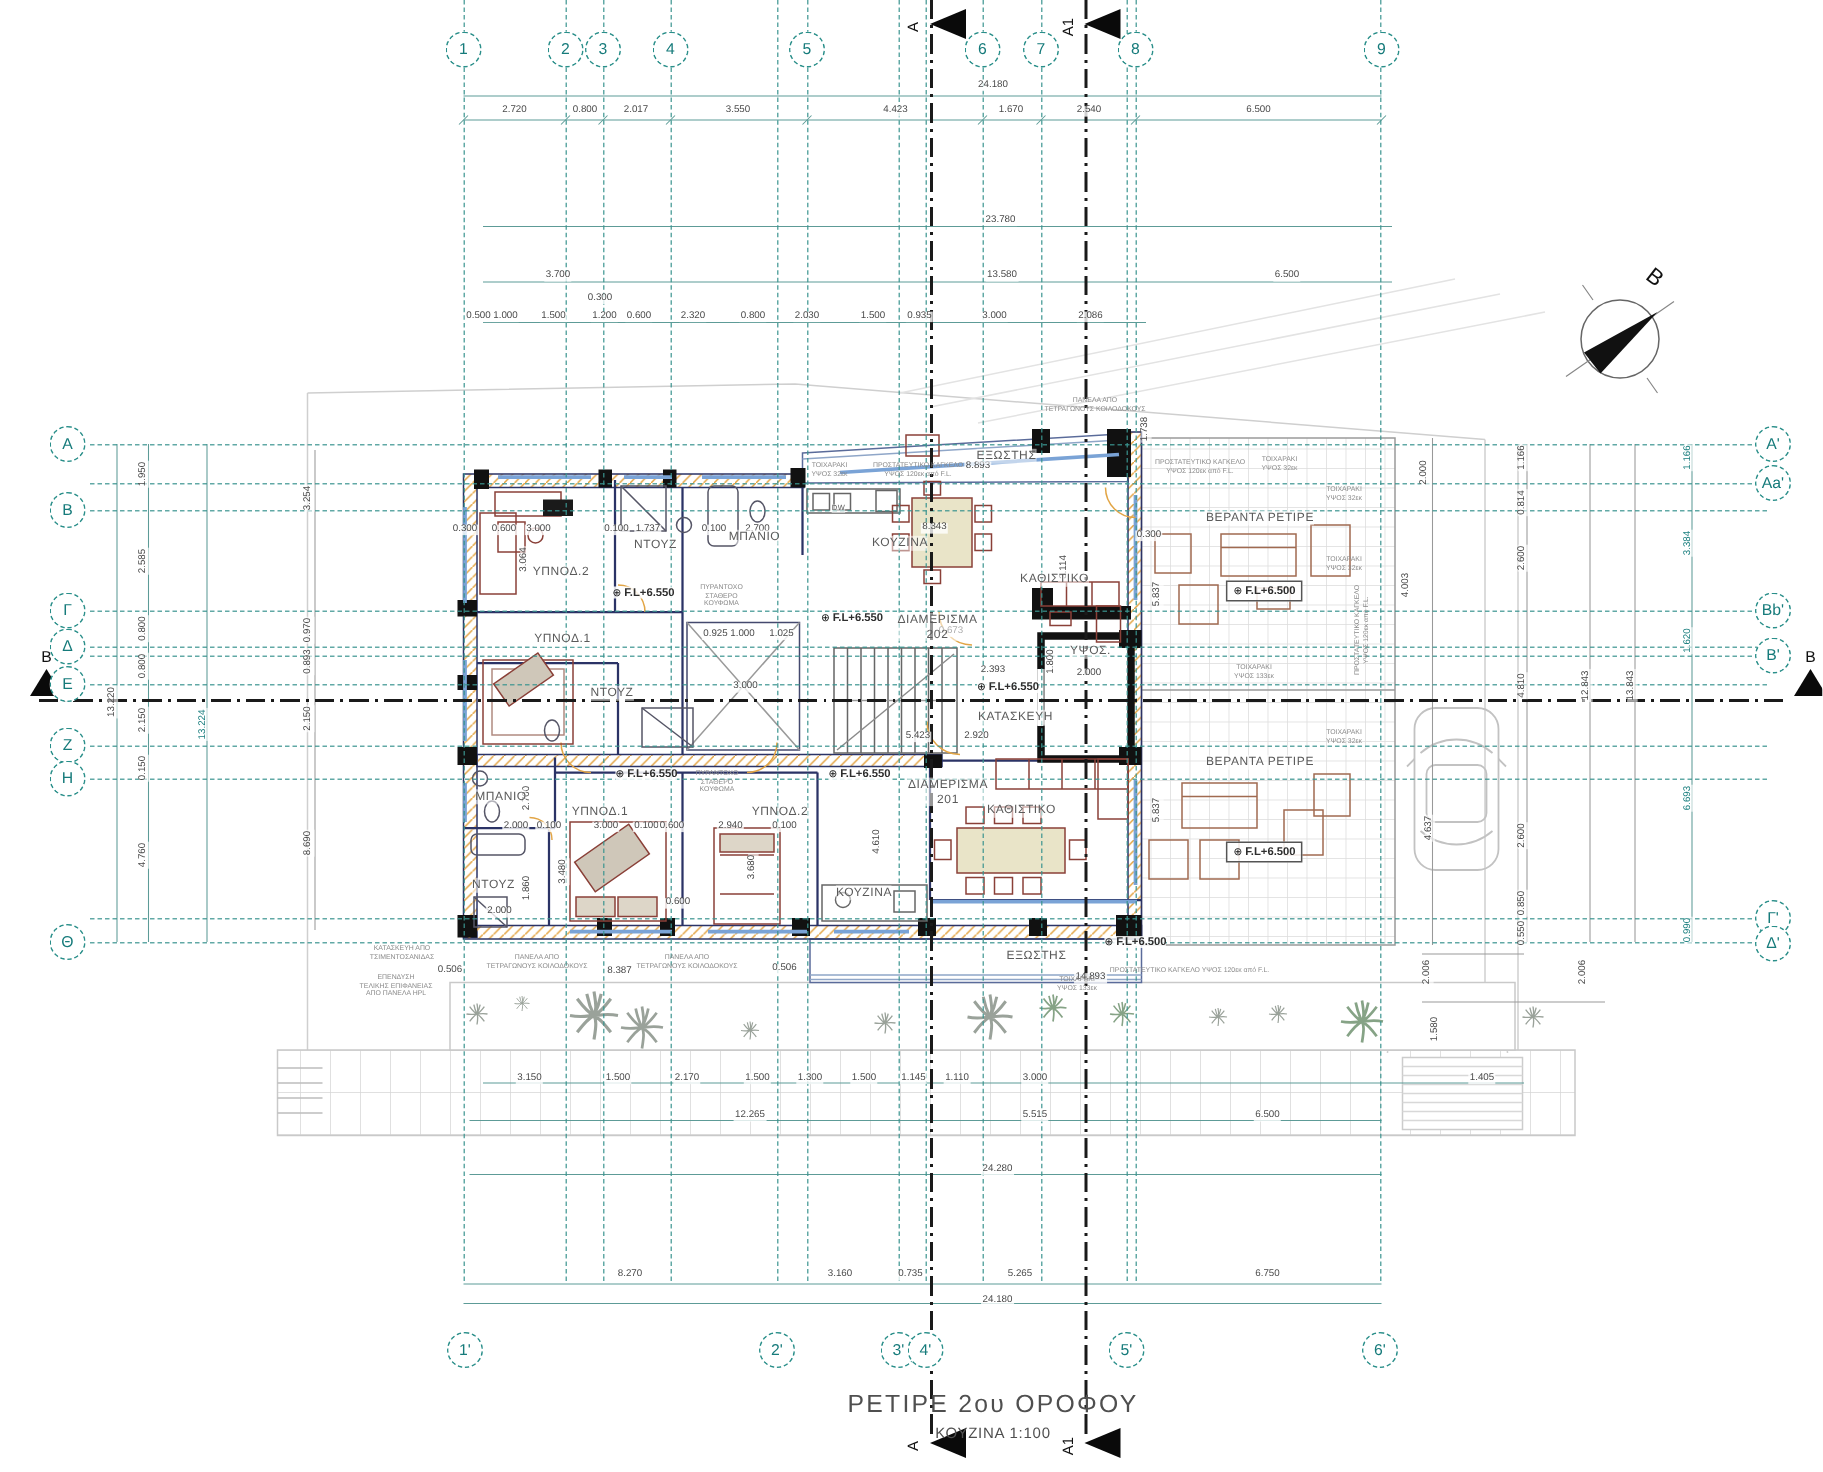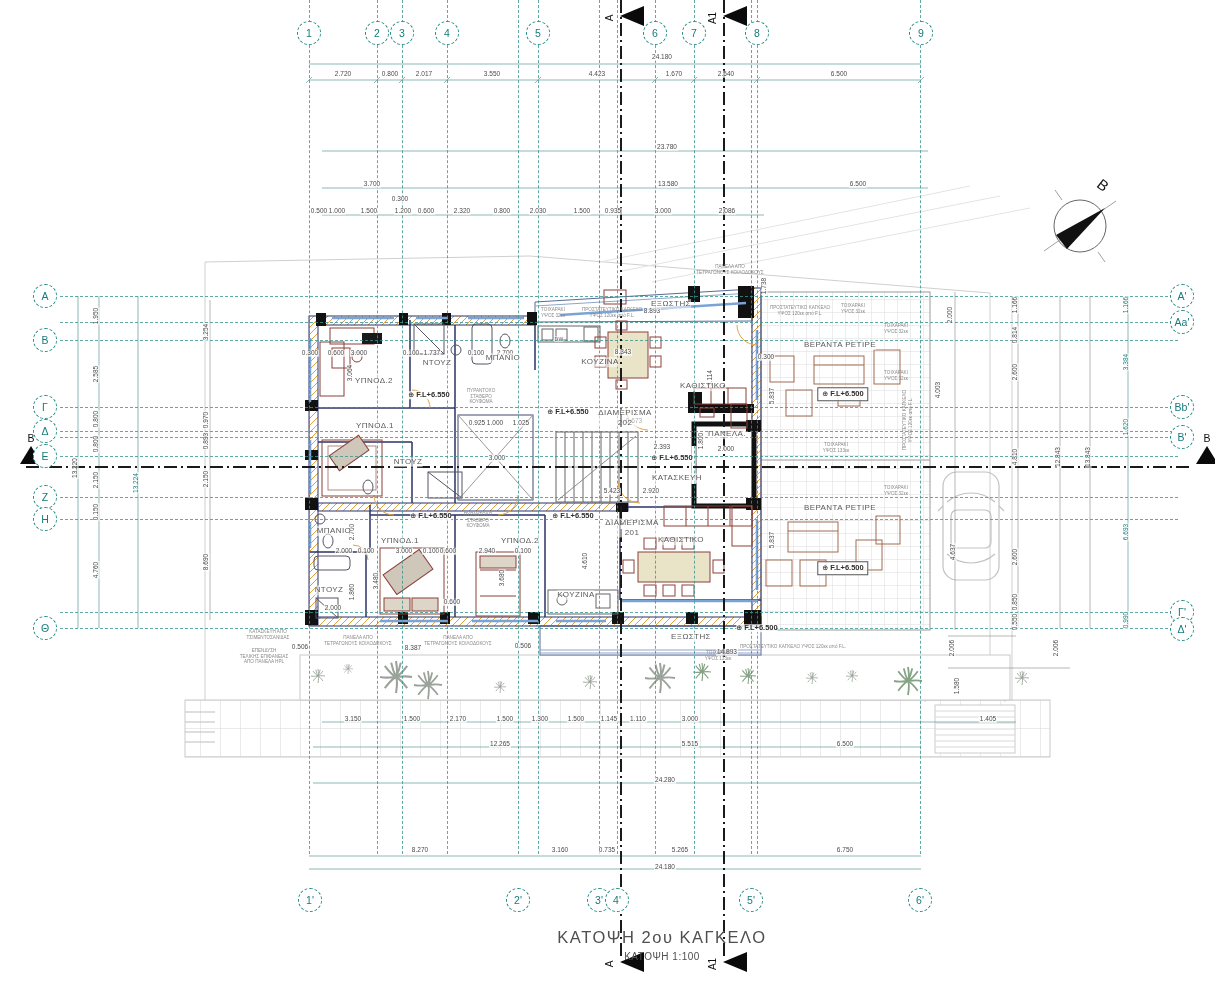--- a/index.html
+++ b/index.html
@@ -485,21 +485,21 @@
       <div class="room" style="left: 671px; top: 304px;">ΕΞΩΣΤΗΣ</div>
       <div class="room" style="left: 374px; top: 381px;">ΥΠΝΟΔ.2</div>
       <div class="room" style="left: 437px; top: 363px;">ΝΤΟΥΖ</div>
       <div class="room" style="left: 503px; top: 358px;">ΜΠΑΝΙΟ</div>
       <div class="room" style="left: 600px; top: 362px;">ΚΟΥΖΙΝΑ</div>
       <div class="room" style="left: 703px; top: 386px;">ΚΑΘΙΣΤΙΚΟ</div>
       <div class="room" style="left: 625px; top: 418px;">ΔΙΑΜΕΡΙΣΜΑ
 202</div>
       <div class="room" style="left: 375px; top: 426px;">ΥΠΝΟΔ.1</div>
       <div class="room" style="left: 408px; top: 462px;">ΝΤΟΥΖ</div>
-      <div class="room" style="left: 727px; top: 434px;">ΠΑΝΕΛΑ.</div>
+      <div class="room" style="left: 727px; top: 434px;">ΥΨΟΣ.</div>
       <div class="room" style="left: 677px; top: 478px;">ΚΑΤΑΣΚΕΥΗ</div>
       <div class="room" style="left: 840px; top: 345px;">ΒΕΡΑΝΤΑ ΡΕΤΙΡΕ</div>
       <div class="room" style="left: 840px; top: 508px;">ΒΕΡΑΝΤΑ ΡΕΤΙΡΕ</div>
       <div class="room" style="left: 334px; top: 531px;">ΜΠΑΝΙΟ</div>
       <div class="room" style="left: 400px; top: 541px;">ΥΠΝΟΔ.1</div>
       <div class="room" style="left: 520px; top: 541px;">ΥΠΝΟΔ.2</div>
       <div class="room" style="left: 329px; top: 590px;">ΝΤΟΥΖ</div>
       <div class="room" style="left: 576px; top: 595px;">ΚΟΥΖΙΝΑ</div>
       <div class="room" style="left: 632px; top: 528px;">ΔΙΑΜΕΡΙΣΜΑ
 201</div>
@@ -547,16 +547,16 @@
 ΤΣΙΜΕΝΤΟΣΑΝΙΔΑΣ</div>
       <div class="note" style="left: 264px; top: 657px;">ΕΠΕΝΔΥΣΗ
 ΤΕΛΙΚΗΣ ΕΠΙΦΑΝΕΙΑΣ
 ΑΠΟ ΠΑΝΕΛΑ HPL</div>
       <div class="note" style="left: 358px; top: 641px;">ΠΑΝΕΛΑ ΑΠΟ
 ΤΕΤΡΑΓΩΝΟΥΣ ΚΟΙΛΟΔΟΚΟΥΣ</div>
       <div class="note" style="left: 458px; top: 641px;">ΠΑΝΕΛΑ ΑΠΟ
 ΤΕΤΡΑΓΩΝΟΥΣ ΚΟΙΛΟΔΟΚΟΥΣ</div>
     </div>
 
-  <div class="title">ΚΑΤΟΨΗ  2ου ΚΑΓΚΕΛΟ</div>
-  <div class="subtitle">ΚΑΤΟΨΗ 1:100</div>
+  <div class="title">ΡΕΤΙΡΕ  2ου ΟΡΟΦΟΥ</div>
+  <div class="subtitle">ΚΟΥΖΙΝΑ 1:100</div>
   <div class="northlabel" style="left:1103px;top:185px">Β</div>
 </div>
 
 </body></html>

